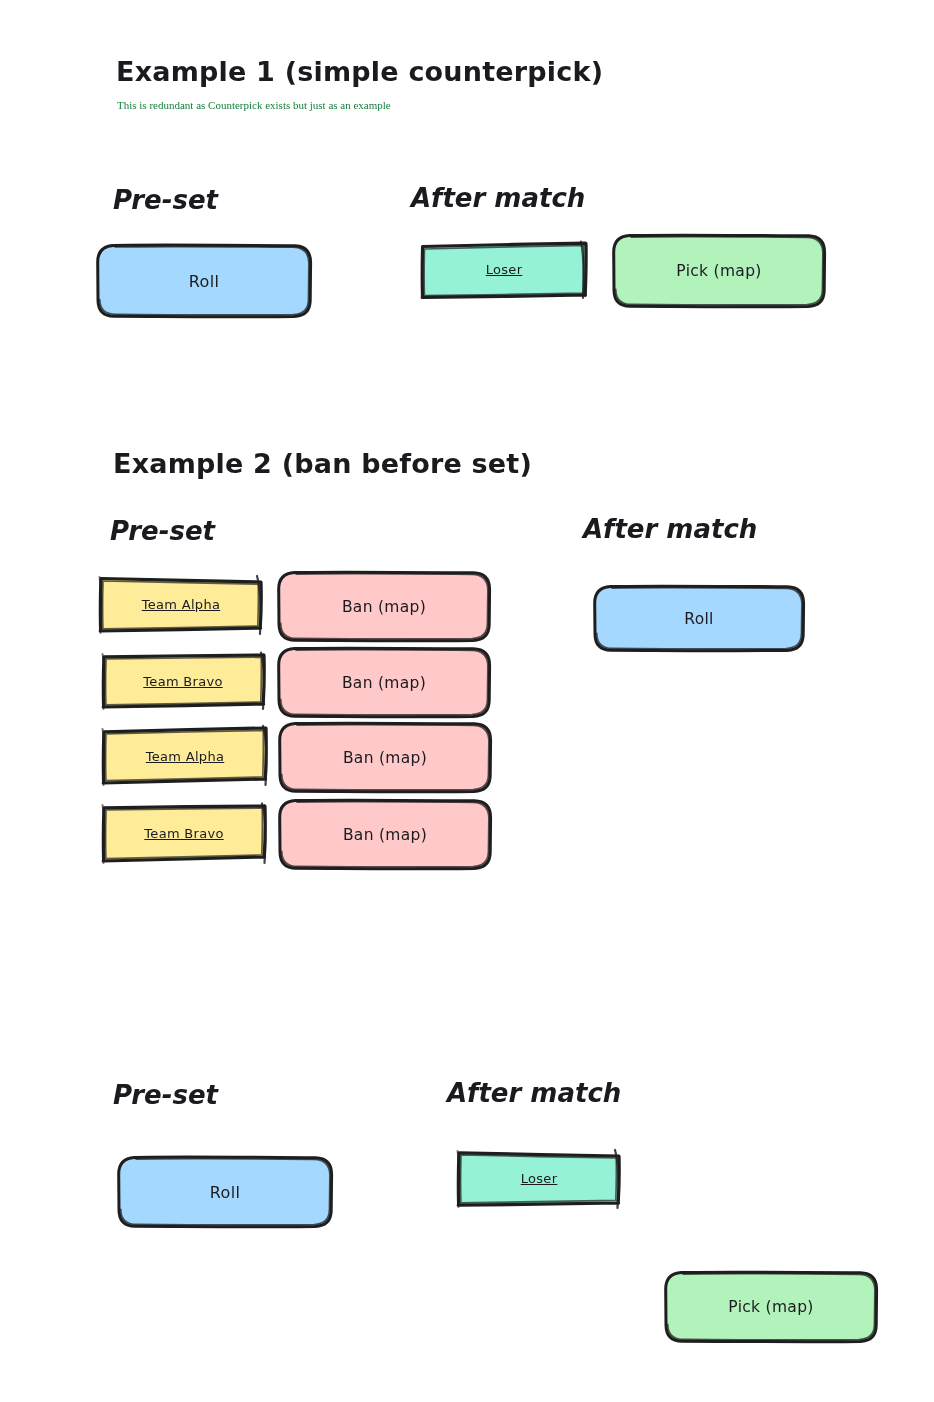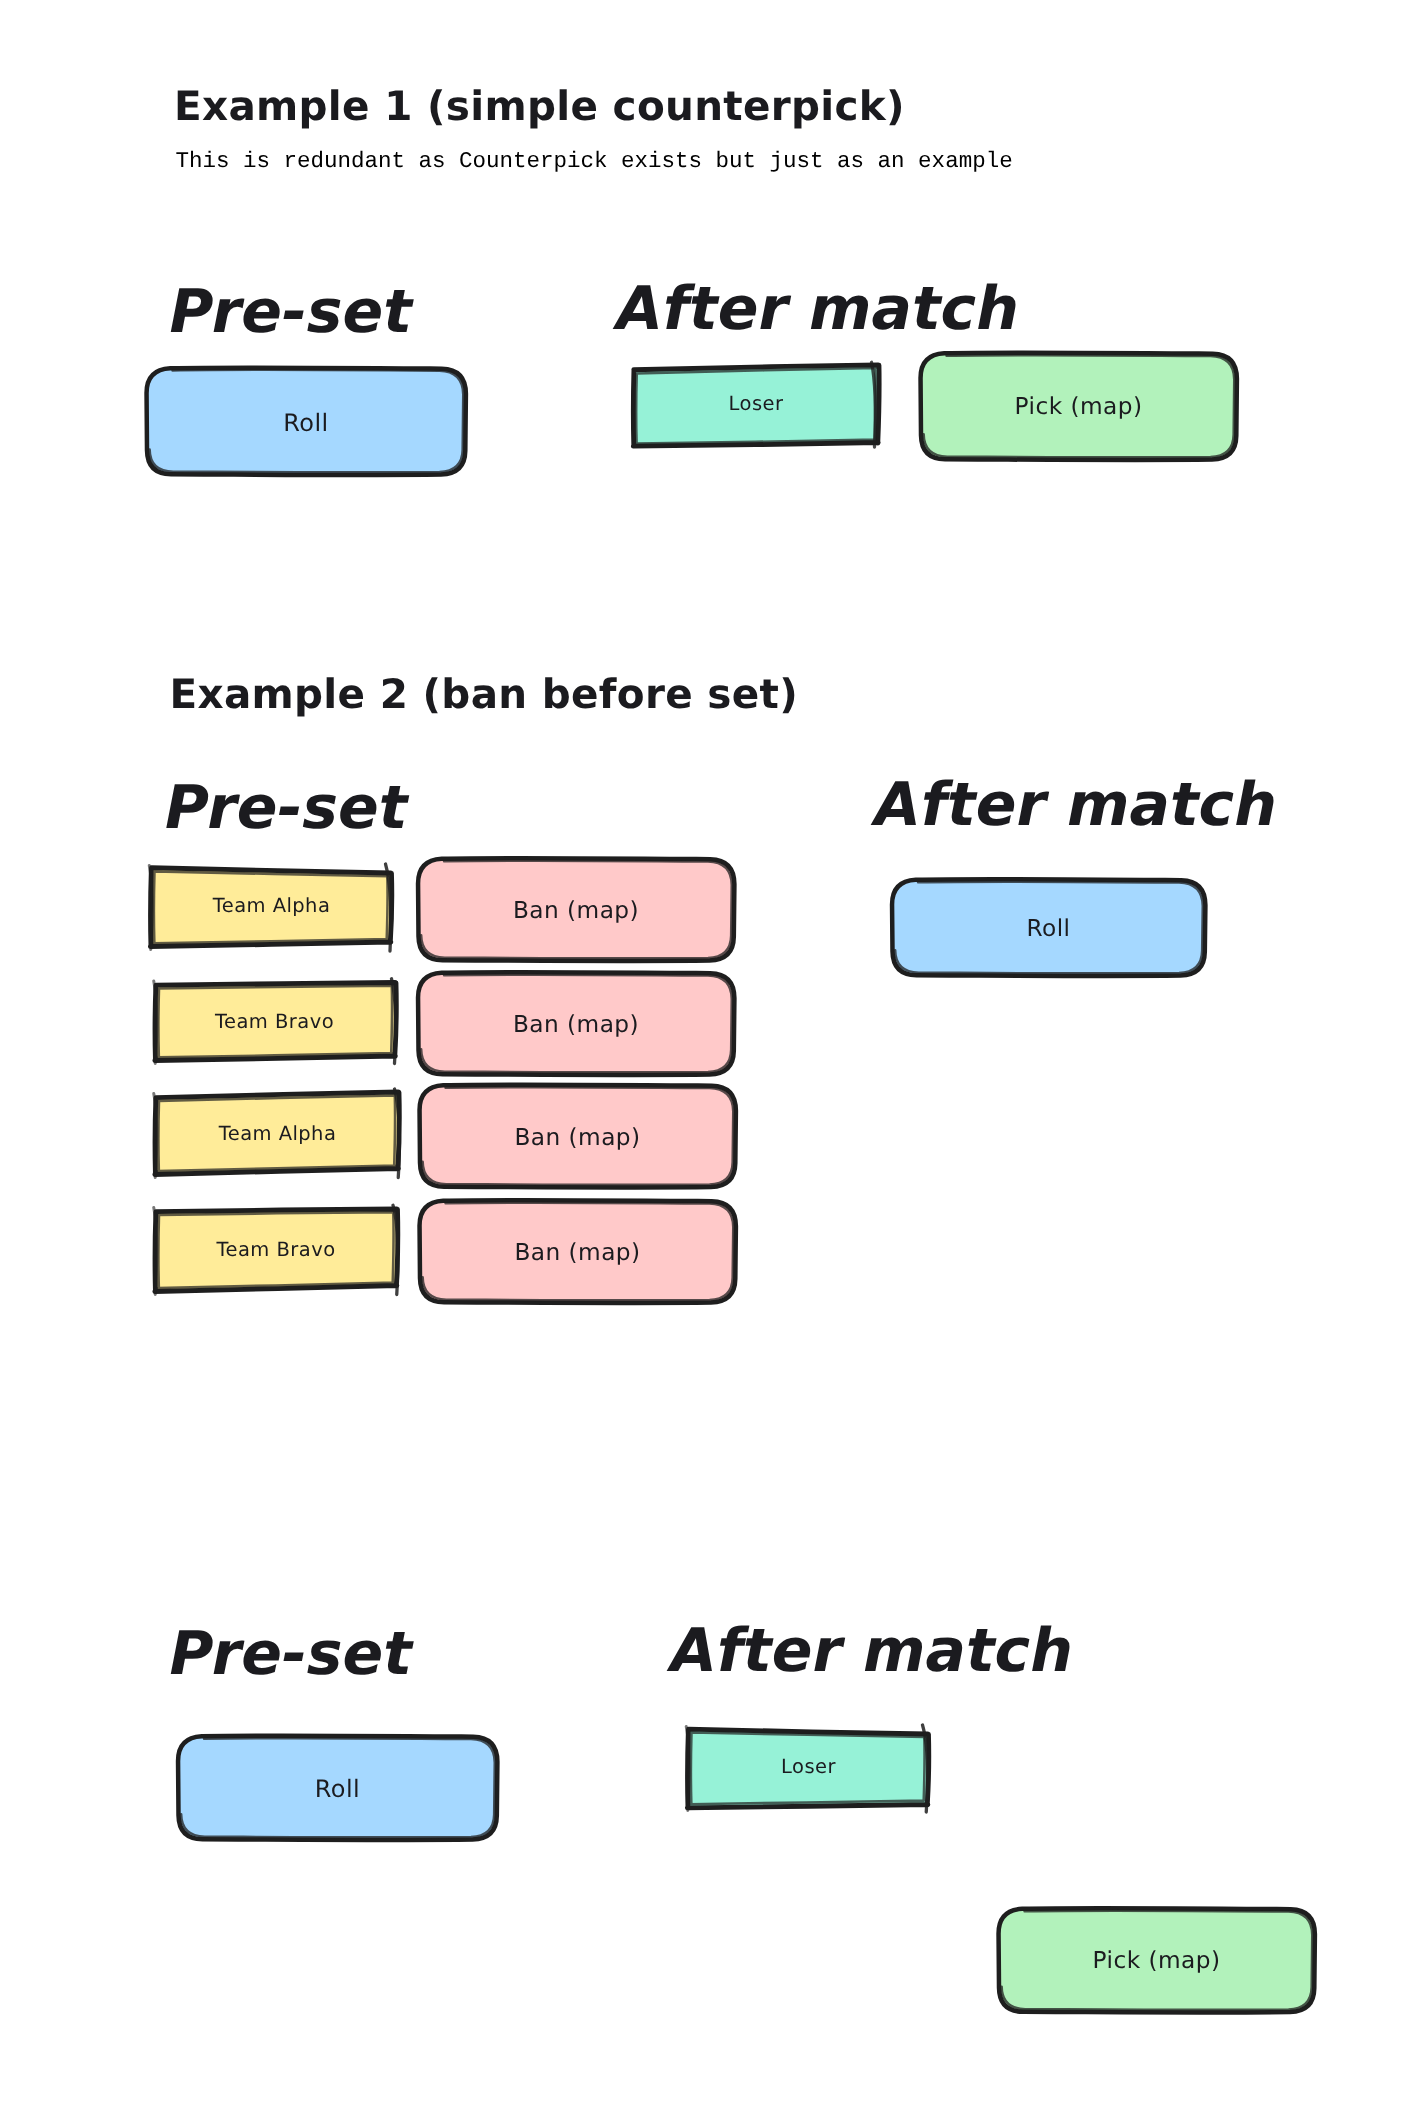--- a/index.html
+++ b/index.html
@@ -27,30 +27,30 @@
     position: absolute;
     font-family: "DejaVu Sans", sans-serif;
     font-weight: 700;
     font-size: 27px;
     letter-spacing: 0.2px;
     color: #1b1b1f;
     white-space: nowrap;
   }
   .ex-sub {
     position: absolute;
-    font-family: Liberation Mono, monospace;
-    font-size: 15px;
-    color: #000000;
+    font-family: Liberation Serif, serif;
+    font-size: 11px;
+    color: #15803d;
     white-space: nowrap;
   }
   .col-title {
     position: absolute;
     font-family: "DejaVu Sans", sans-serif;
     font-weight: 700;
-    font-size: 40px;
+    font-size: 26px;
     color: #1b1b1f;
     white-space: nowrap;
     font-style: italic;
   }
 
   
   .node {
     position: absolute;
   }
   .node svg {
@@ -66,21 +66,21 @@
     display: flex;
     align-items: center;
     justify-content: center;
     font-family: "DejaVu Sans", sans-serif;
     font-size: 15.5px;
     color: #1b1b1f;
     text-align: center;
     pointer-events: none;
     letter-spacing: 0.3px;
   }
-  .node.small .label { font-size: 13px; }
+  .node.small .label { font-size: 13px; text-decoration: underline; }
   .node.big .label { font-size: 16px; }
 </style>
 </head>
 <body>
 
 <div class="canvas">
 
   <div class="ex-title" style="left:116px; top:56px;">Example 1 (simple counterpick)</div>
   <div class="ex-sub" style="left:117px; top:99px;">This is redundant as Counterpick exists but just as an example</div>
 

